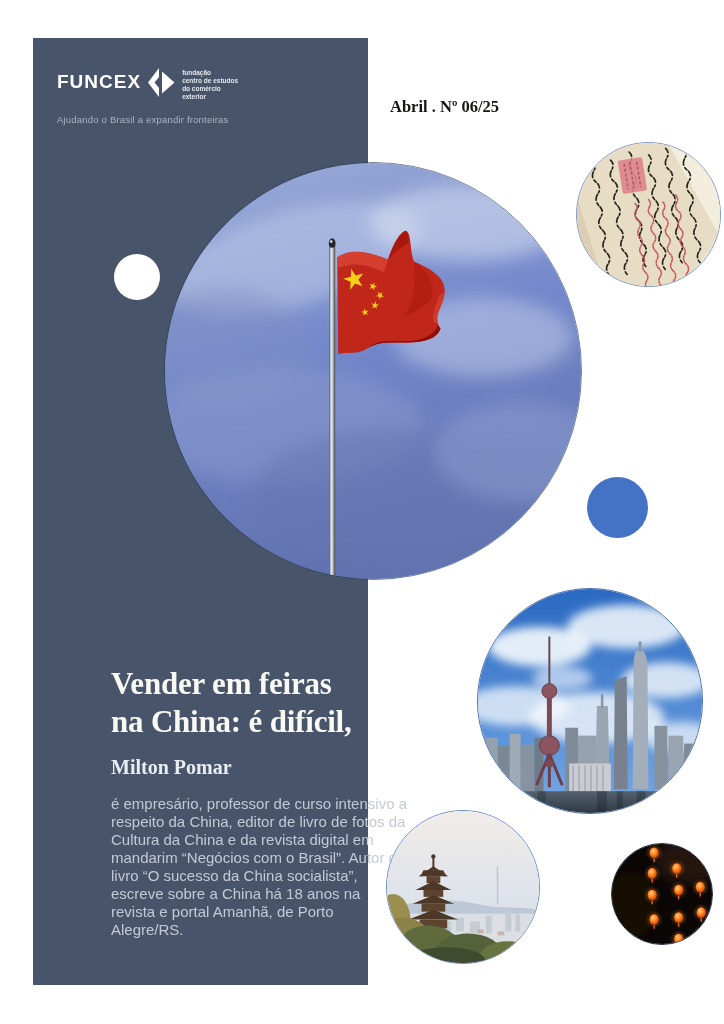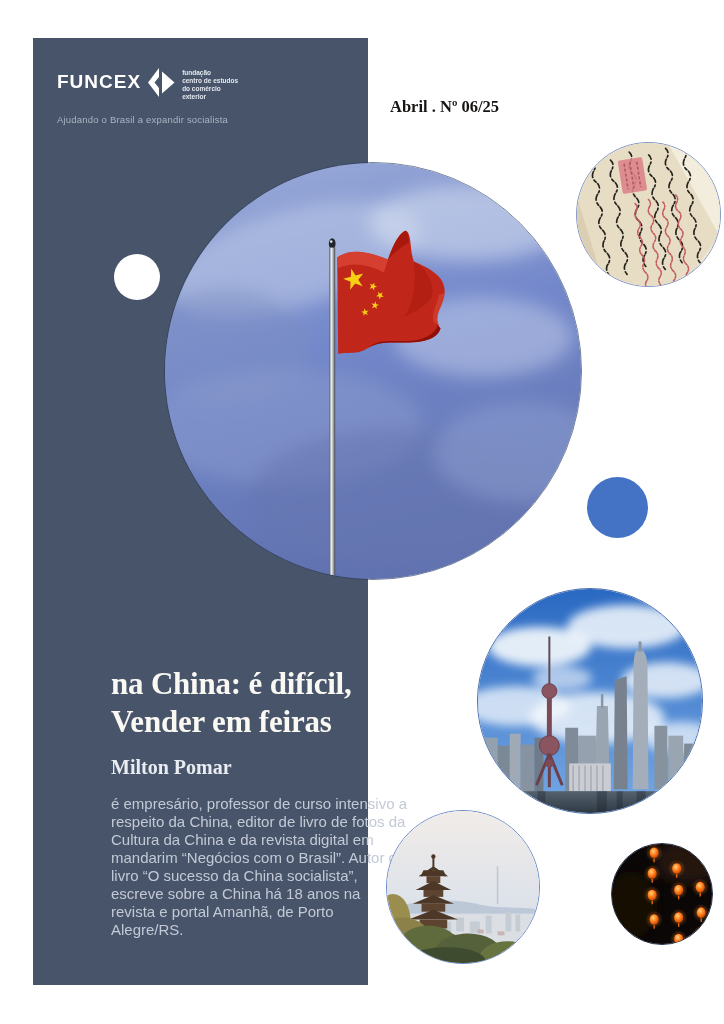--- a/index.html
+++ b/index.html
@@ -89,26 +89,26 @@
       <polygon points="12,1 1,15.5 12,30 12,21 7.5,15.5 12,10" fill="#ffffff"></polygon>
       <polygon points="15,4.5 27.5,15.5 15,26.5" fill="#ffffff"></polygon>
     </svg>
     <span class="logo-sub">
       <span>fundação</span><br>
       <span>centro de estudos</span><br>
       <span>do comércio</span><br>
       <span>exterior</span>
     </span>
   </div>
-  <div class="abs tagline">Ajudando o Brasil a expandir socialista</div>
+  <div class="abs tagline">Ajudando o Brasil a expandir fronteiras</div>
 
   <div class="abs article">
     <div class="title">
+      <div>Vender em feiras</div>
       <div>na China: é difícil,</div>
-      <div>Vender em feiras</div>
     </div>
     <div class="author">Milton Pomar</div>
     <div class="bio">é empresário, professor de curso intensivo a respeito da China, editor de livro de fotos da Cultura da China e da revista digital em mandarim “Negócios com o Brasil”. Autor do livro “O sucesso da China socialista”, escreve sobre a China há 18 anos na revista e portal Amanhã, de Porto Alegre/RS.</div>
   </div>
 </div>
 
 <div class="abs header">
   <div class="issue">Abril . Nº 06/25</div>
 </div>
 

